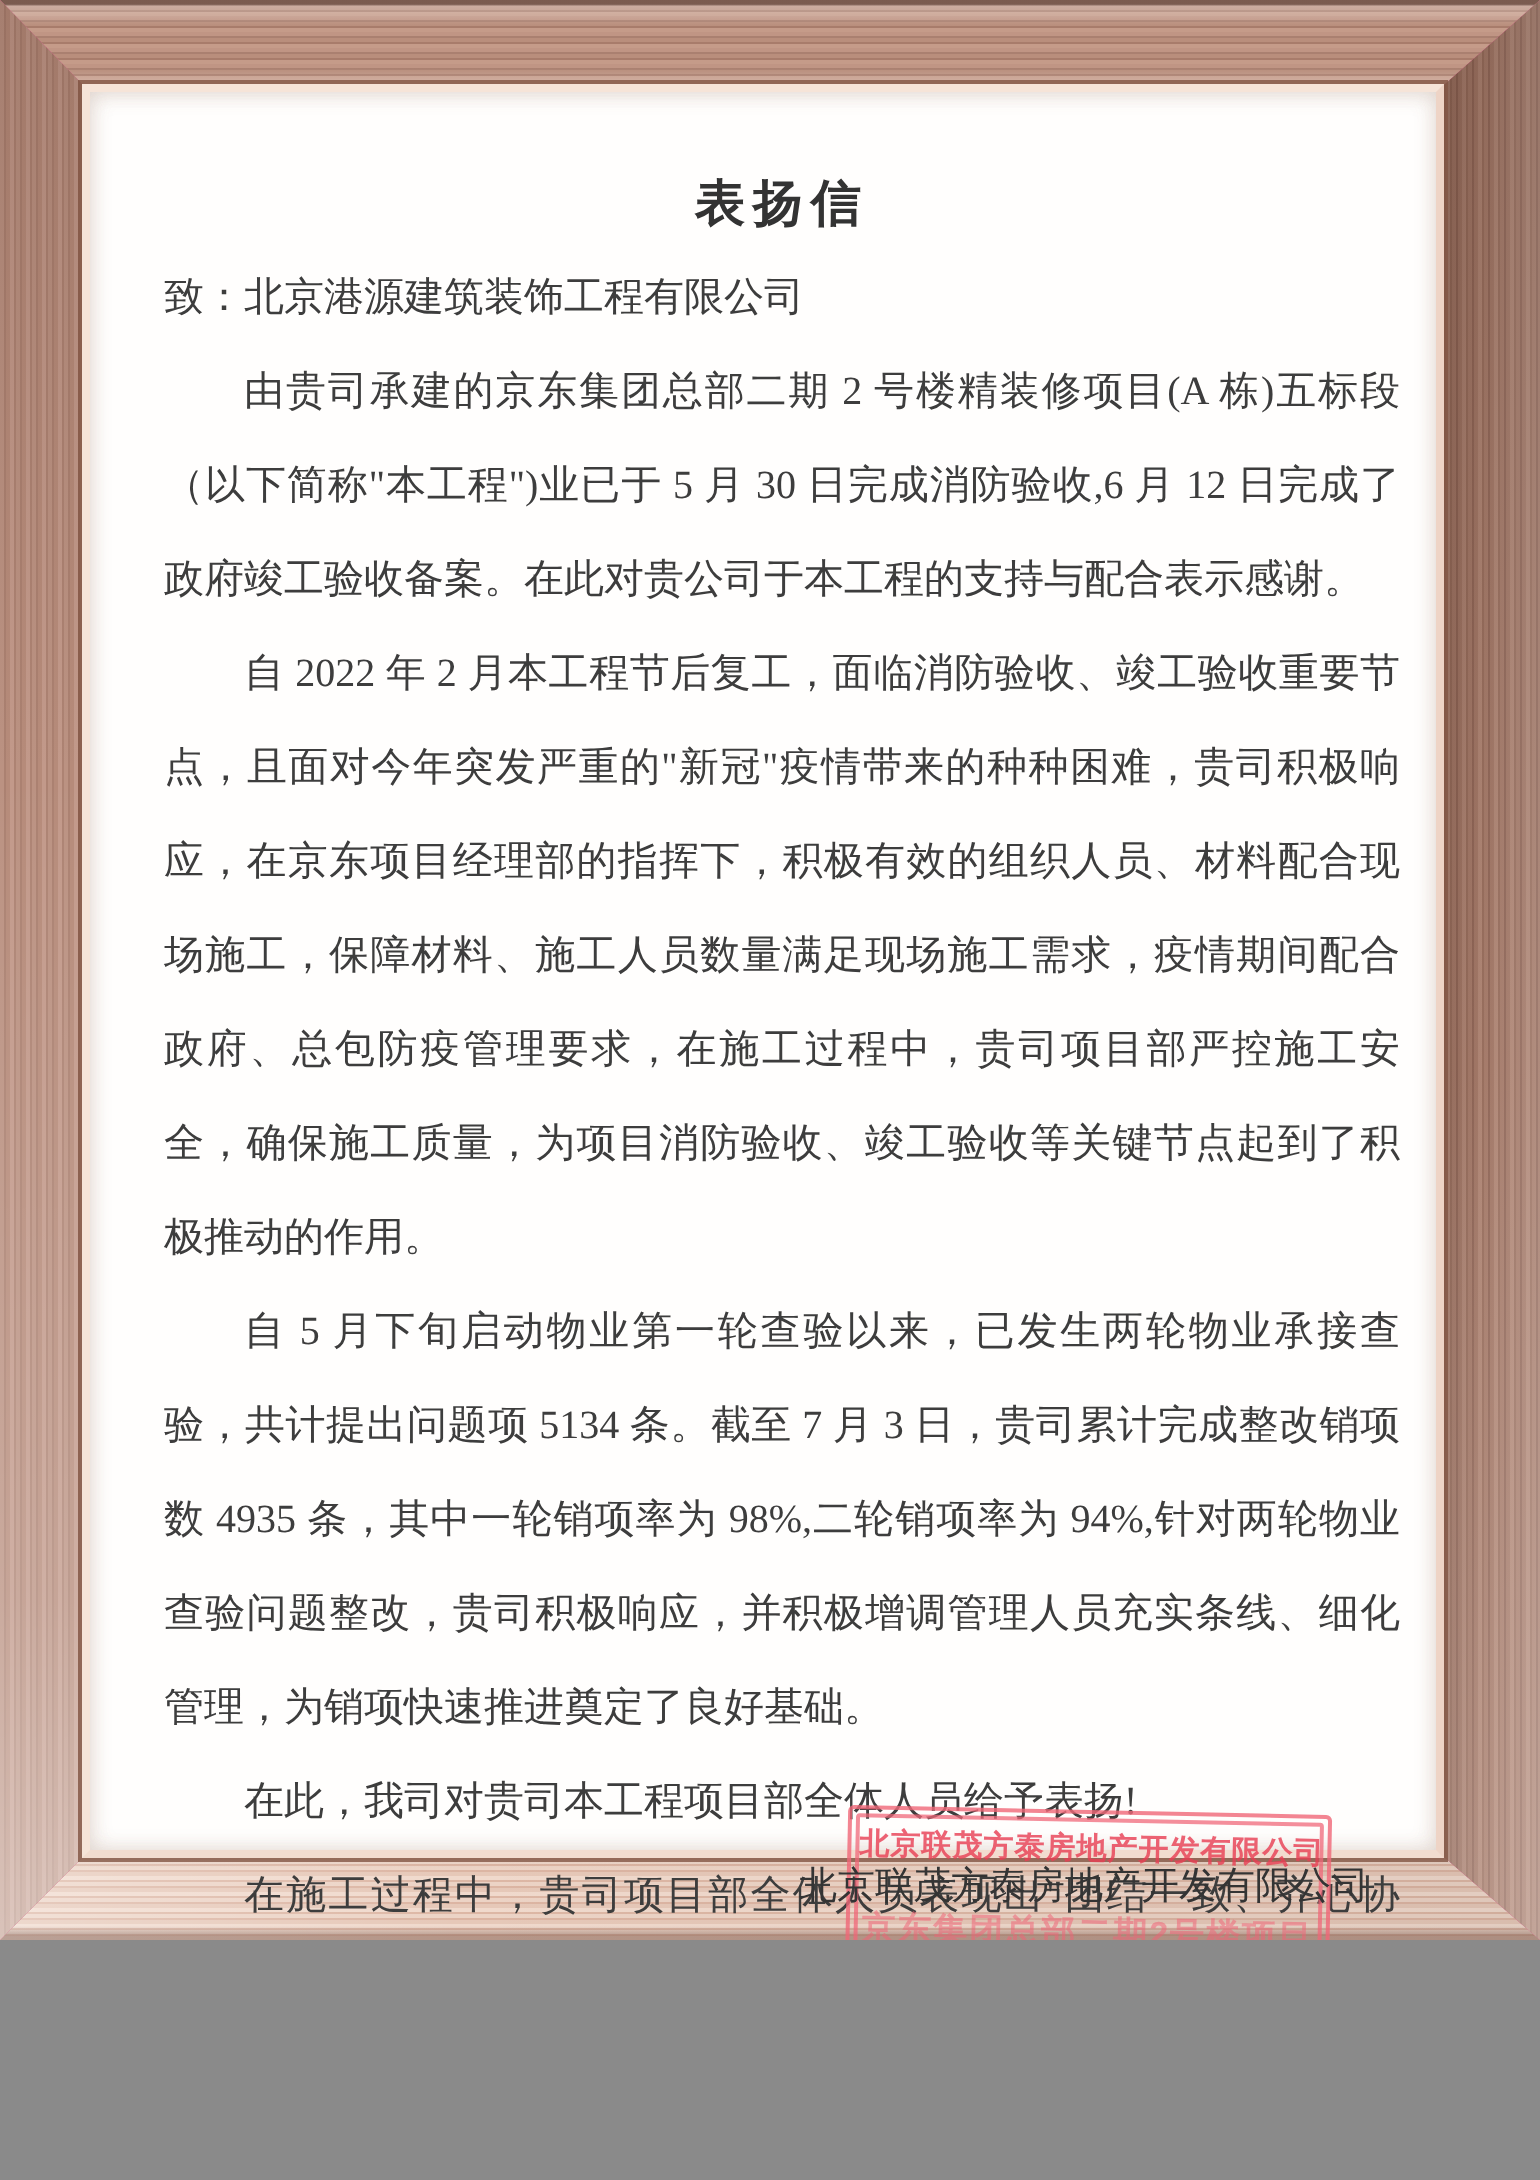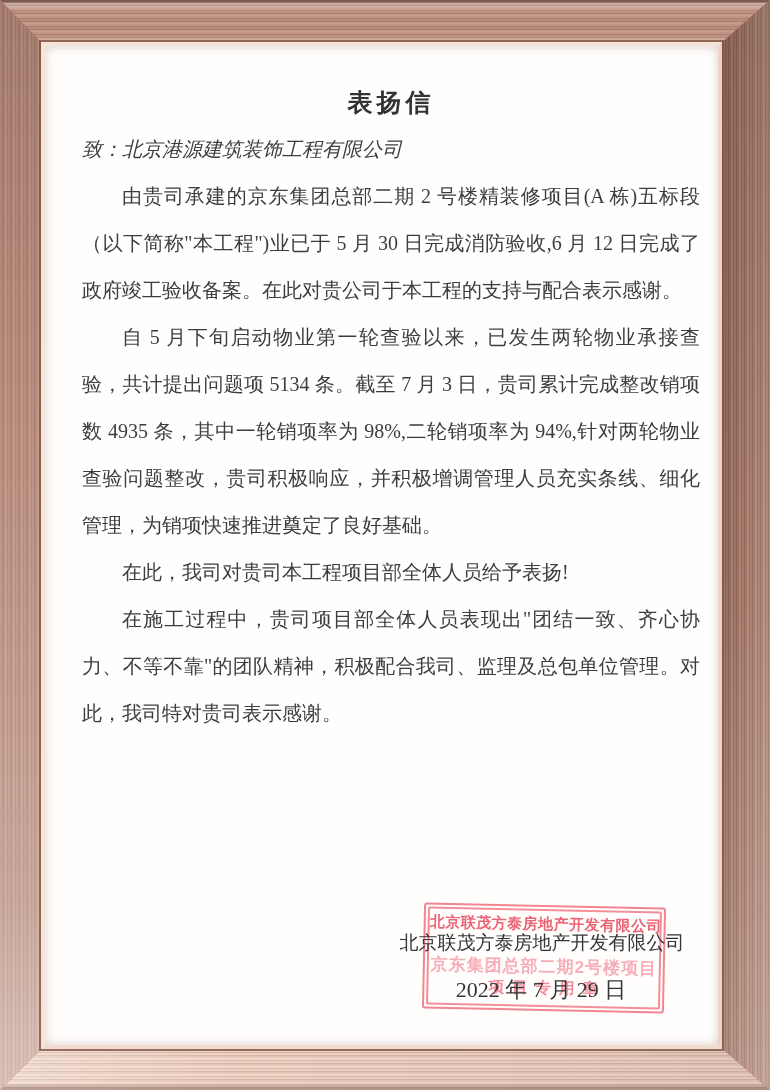--- a/index.html
+++ b/index.html
@@ -1,17 +1,17 @@
 <!DOCTYPE html>
 <html><head>
 <meta charset="utf-8">
 <style>
   html,body { margin:0; padding:0; background:#8a8a8a; }
   .scene {
-    position:relative; width:770px; height:1090px; overflow:hidden;
+    position:relative; width:770px; height:970px; overflow:hidden;
     background:#ec4899;
     font-family:"Liberation Serif","DejaVu Serif",serif;
   }
   
   .frame-piece { position:absolute; }
   .f-top {
     left:0; top:0; right:0; height:46px;
     background:
       linear-gradient(180deg, rgba(55,35,28,.5) 0px, rgba(55,35,28,.5) 2px, rgba(255,255,255,.28) 3px, rgba(255,255,255,.16) 8px, rgba(255,255,255,0) 13px, rgba(0,0,0,0) 34px, rgba(255,255,255,.22) 42px, rgba(255,255,255,.32) 46px),
       repeating-linear-gradient(180deg, #c09584 0 2px, #aa8070 2px 3px, #b98e7c 3px 5px, #a87c6b 5px 6px, #c59b89 6px 8px);
@@ -49,21 +49,21 @@
     box-shadow: inset 0 3px 10px rgba(140,100,80,.10), inset 3px 0 10px rgba(140,100,80,.08),
                 inset -3px 0 10px rgba(140,100,80,.08), inset 0 -3px 10px rgba(140,100,80,.06);
   }
   .letter {
     position:absolute; left:37px; right:18px; top:0;
     color:#3d3d3d; font-size:20px; line-height:47px;
     text-align:justify; text-justify:inter-ideograph;
   }
   .letter-title { margin:33px 0 0; font-size:25px; font-weight:600; text-align:center; line-height:47px; color:#333; letter-spacing:4px; }
   .letter p { margin:0; }
-  .salutation { text-indent:0;font-style:italic; }
+  .salutation { text-indent:0; }
   .para { text-indent:2em; }
   
   .stamp {
     position:absolute; left:378px; top:859px; width:238px; height:102px;
     transform:rotate(1.2deg); z-index:2;
     border:2.5px solid rgba(240,103,120,.85); border-radius:3px; opacity:.95;
     font-family:"Liberation Sans","DejaVu Sans",sans-serif;
   }
   .stamp::before { content:""; position:absolute; inset:2px; border:2px solid rgba(240,103,120,.78); border-radius:2px; }
   .stamp div { position:absolute; left:4px; right:4px; text-align:center; white-space:nowrap; font-weight:700; }
@@ -86,20 +86,21 @@
   <div class="frame-piece f-right"></div>
   <div class="edge-dark"></div>
   <div class="edge-light"></div>
 
   <div class="paper">
 
     <div class="letter">
       <h1 class="letter-title">表扬信</h1>
       <p class="salutation">致：北京港源建筑装饰工程有限公司</p>
       <p class="para">由贵司承建的京东集团总部二期 2 号楼精装修项目(A 栋)五标段（以下简称"本工程")业已于 5 月 30 日完成消防验收,6 月 12 日完成了政府竣工验收备案。在此对贵公司于本工程的支持与配合表示感谢。</p>
+      <p class="para">自 2022 年 2 月本工程节后复工，面临消防验收、竣工验收重要节点，且面对今年突发严重的"新冠"疫情带来的种种困难，贵司积极响应，在京东项目经理部的指挥下，积极有效的组织人员、材料配合现场施工，保障材料、施工人员数量满足现场施工需求，疫情期间配合政府、总包防疫管理要求，在施工过程中，贵司项目部严控施工安全，确保施工质量，为项目消防验收、竣工验收等关键节点起到了积极推动的作用。</p>
       <p class="para">自 5 月下旬启动物业第一轮查验以来，已发生两轮物业承接查验，共计提出问题项 5134 条。截至 7 月 3 日，贵司累计完成整改销项数 4935 条，其中一轮销项率为 98%,二轮销项率为 94%,针对两轮物业查验问题整改，贵司积极响应，并积极增调管理人员充实条线、细化管理，为销项快速推进奠定了良好基础。</p>
       <p class="para">在此，我司对贵司本工程项目部全体人员给予表扬!</p>
       <p class="para">在施工过程中，贵司项目部全体人员表现出"团结一致、齐心协力、不等不靠"的团队精神，积极配合我司、监理及总包单位管理。对此，我司特对贵司表示感谢。</p>
     </div>
 
     <div class="stamp">
       <div class="stamp-line1">北京联茂方泰房地产开发有限公司</div>
       <div class="stamp-line2">京东集团总部二期2号楼项目</div>
       <div class="stamp-line3">项目专用章</div>
     </div>

